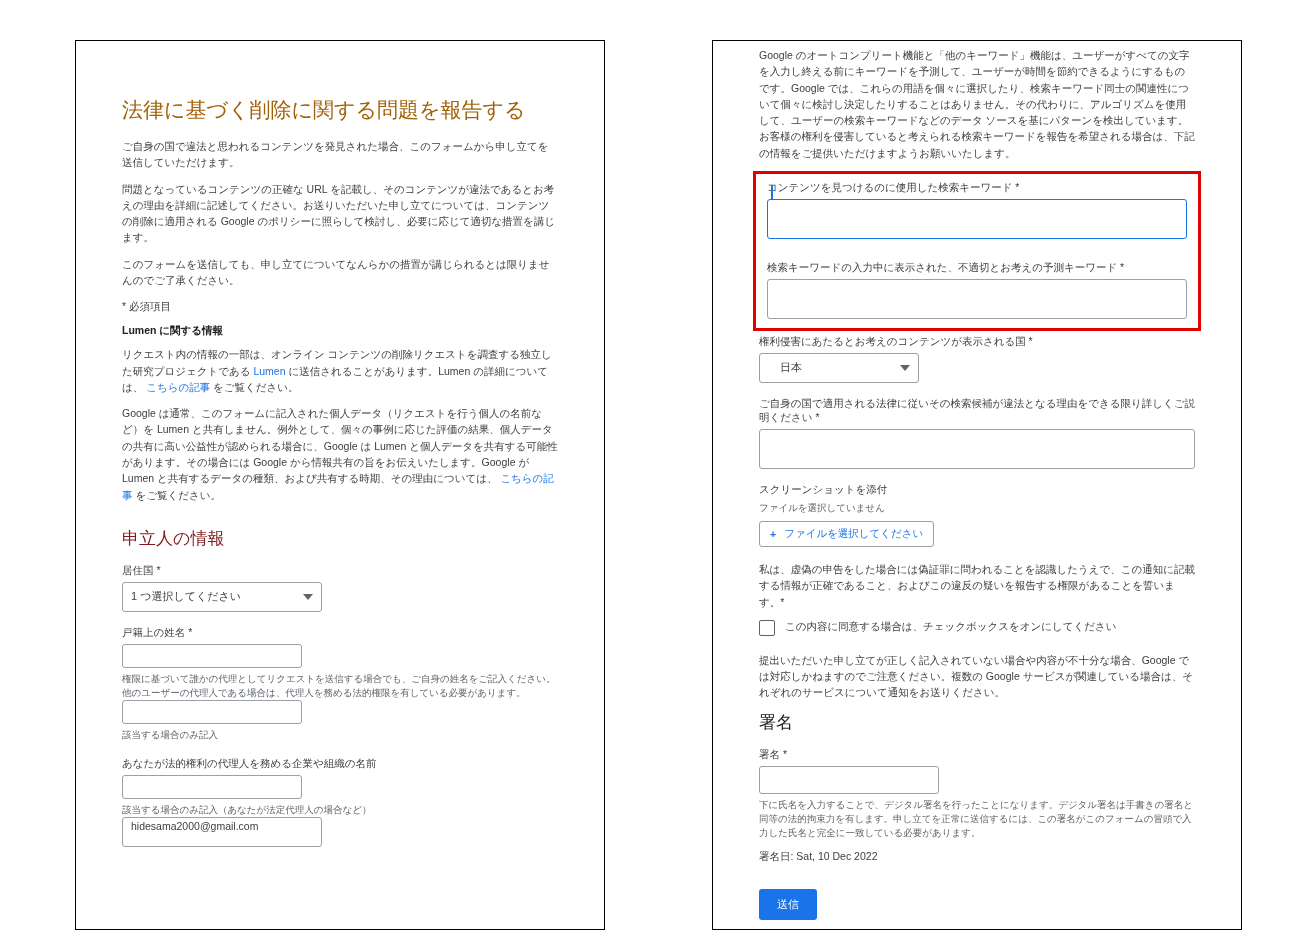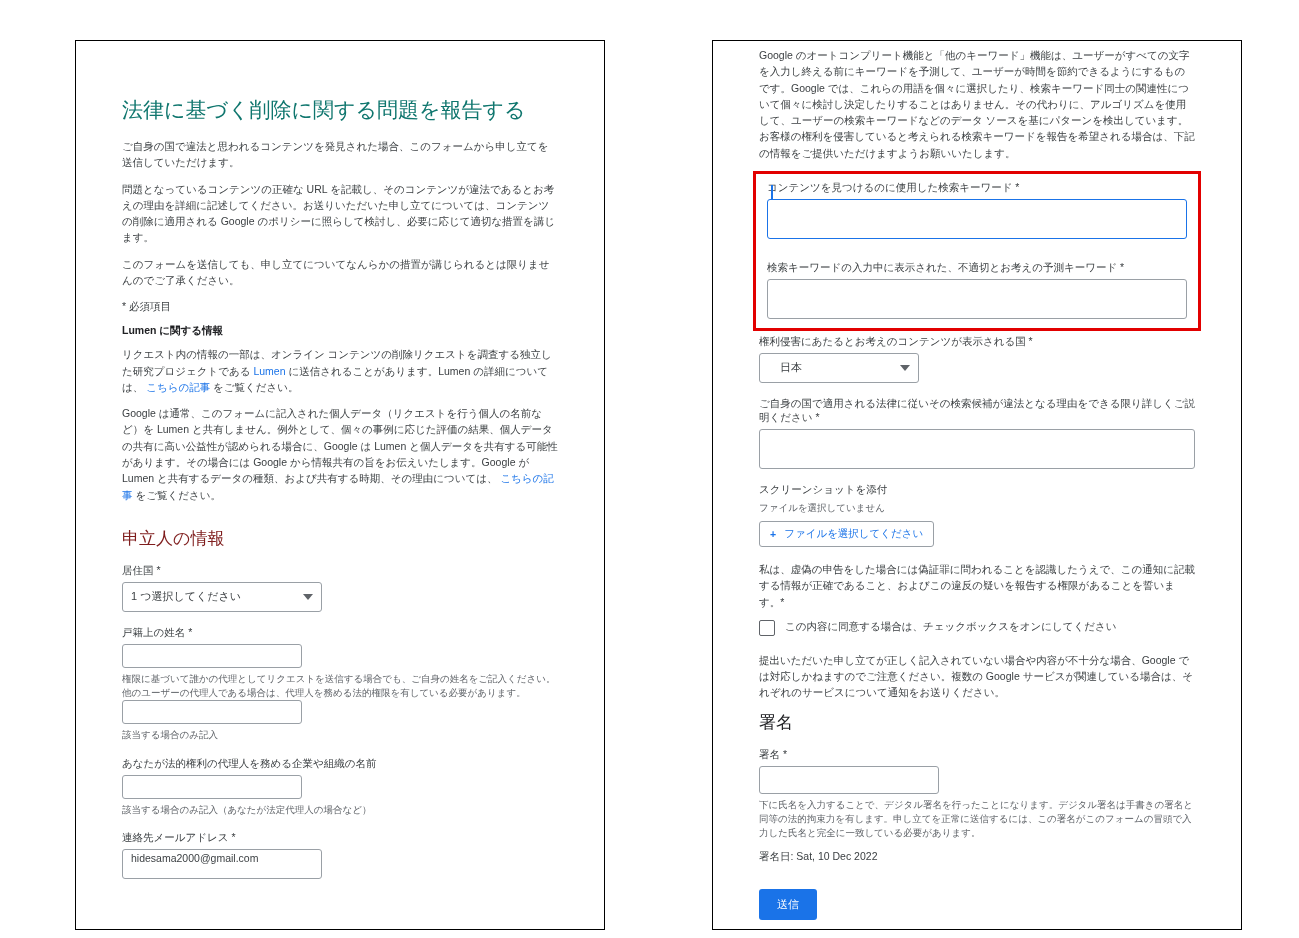--- a/index.html
+++ b/index.html
@@ -30,21 +30,21 @@
     background: #ffffff;
   }
   .panel.left  .inner { top: 25px; bottom: 0; }
   .panel.right .inner { top: 0;   bottom: 25px; }
 
   .pad {
     padding: 22px 24px 24px 24px;
   }
   .pad.rt { padding-top: 6px; }
 
-  h1.title  { font-size: 21px; font-weight: 400; margin: 8px 0 14px 0; color: #0f766e; }
+  h1.title  { font-size: 21px; font-weight: 400; margin: 8px 0 14px 0; color: #a16207; }
   h2.section{ font-size: 17px; font-weight: 400; margin: 24px 0 14px 0; color: #7f1d1d; }
   h2.right-section { font-size: 17px; font-weight: 400; margin: 4px 0 12px 0; color: #202124; }
 
   p.body   { font-size: 10.5px; line-height: 1.55; color: #3c4043; margin: 0 0 10px 0; }
   p.smallbold { font-size: 10.5px; font-weight: 700; color: #202124; margin: 4px 0 8px 0; }
 
   .label   { font-size: 10.5px; color: #3c4043; display: block; margin: 14px 0 4px 0; }
   .hint    { font-size: 9.5px;  color: #5f6368; margin: 4px 0 0 0; line-height: 1.5; }
 
   .input {
@@ -202,21 +202,20 @@
         <div class="input w-sm"></div>
         <p class="hint">権限に基づいて誰かの代理としてリクエストを送信する場合でも、ご自身の姓名をご記入ください。他のユーザーの代理人である場合は、代理人を務める法的権限を有している必要があります。</p>
 
         <div class="input w-sm"></div>
         <p class="hint">該当する場合のみ記入</p>
 
         <span class="label">あなたが法的権利の代理人を務める企業や組織の名前</span>
         <div class="input w-sm"></div>
         <p class="hint">該当する場合のみ記入（あなたが法定代理人の場合など）</p>
 
-        <span class="label">連絡先メールアドレス *</span>
         <div class="input w-md">hidesama2000@gmail.com</div>
 
       </div>
     </div>
   </div>
 
   <div class="panel right">
     <div class="inner">
       <div class="pad rt">
 

